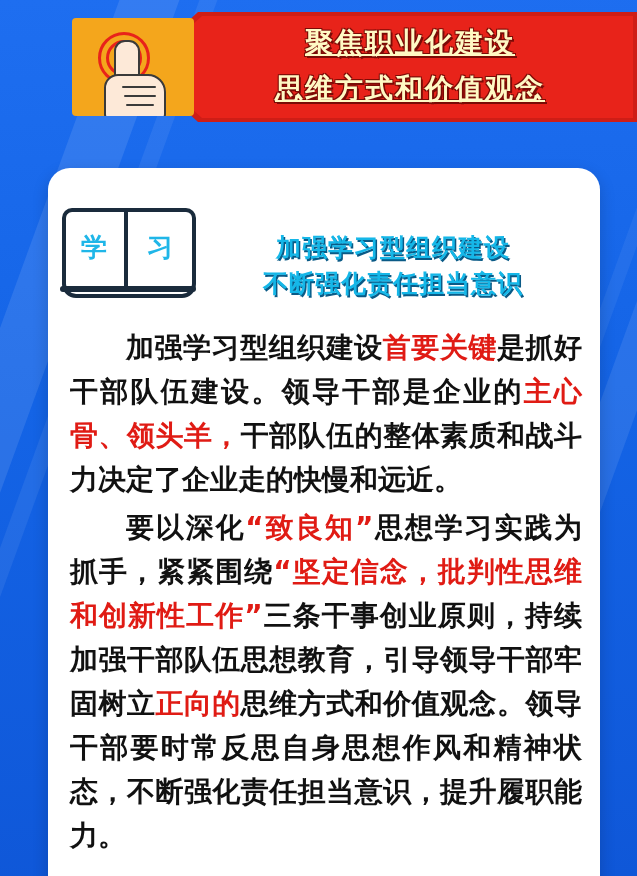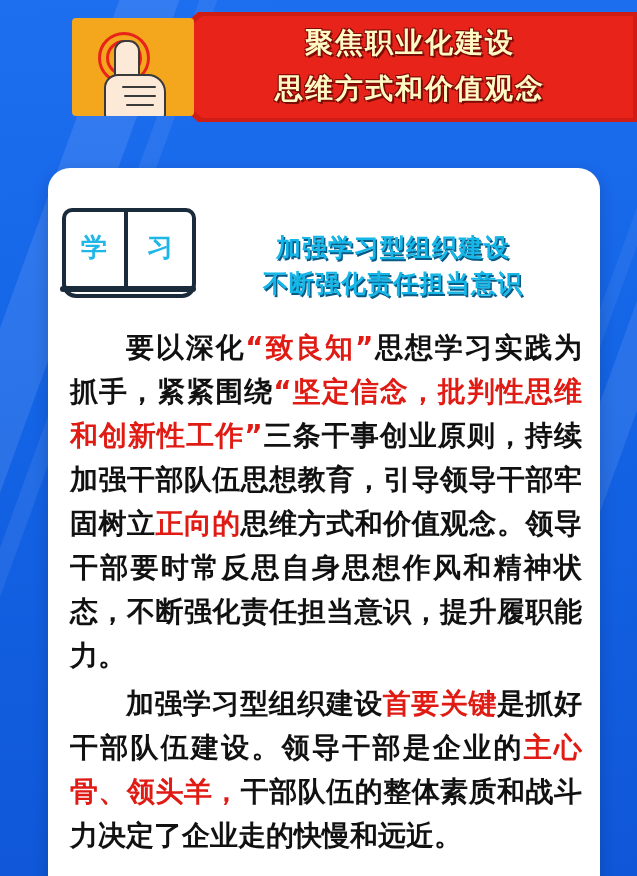--- a/index.html
+++ b/index.html
@@ -118,20 +118,21 @@
     top: 8px;
     width: 420px;
     text-align: center;
     color: #fff9c4;
     font-weight: bold;
     font-size: 28px;
     line-height: 46px;
     letter-spacing: 2px;
     text-shadow: 2px 2px 0 #7a0b06, -1px -1px 0 #7a0b06, 1px -1px 0 #7a0b06, -1px 1px 0 #7a0b06;
     font-family: "DejaVu Sans", "Liberation Sans", sans-serif;
+    text-decoration: underline;
   }
 
   
   .card {
     position: absolute;
     left: 48px;
     top: 168px;
     width: 552px;
     height: 740px;
     background: #ffffff;
@@ -264,17 +265,17 @@
     <div class="book-char c1">学</div>
     <div class="book-char c2">习</div>
   </div>
 
   <div class="section-title">
     <div>加强学习型组织建设</div>
     <div>不断强化责任担当意识</div>
   </div>
 
   <div class="body-text">
+    <p class="para"><span>加强学习型组织建设</span><span class="hl">首要关键</span><span>是抓好干部队伍建设。领导干部是企业的</span><span class="hl">主心骨、领头羊，</span><span>干部队伍的整体素质和战斗力决定了企业走的快慢和远近。</span></p>
     <p class="para"><span>要以深化</span><span class="hl">“致良知”</span><span>思想学习实践为抓手，紧紧围绕</span><span class="hl">“坚定信念，批判性思维和创新性工作”</span><span>三条干事创业原则，持续加强干部队伍思想教育，引导领导干部牢固树立</span><span class="hl">正向的</span><span>思维方式和价值观念。领导干部要时常反思自身思想作风和精神状态，不断强化责任担当意识，提升履职能力。</span></p>
-    <p class="para"><span>加强学习型组织建设</span><span class="hl">首要关键</span><span>是抓好干部队伍建设。领导干部是企业的</span><span class="hl">主心骨、领头羊，</span><span>干部队伍的整体素质和战斗力决定了企业走的快慢和远近。</span></p>
   </div>
 
 </div>
 
 </body></html>

